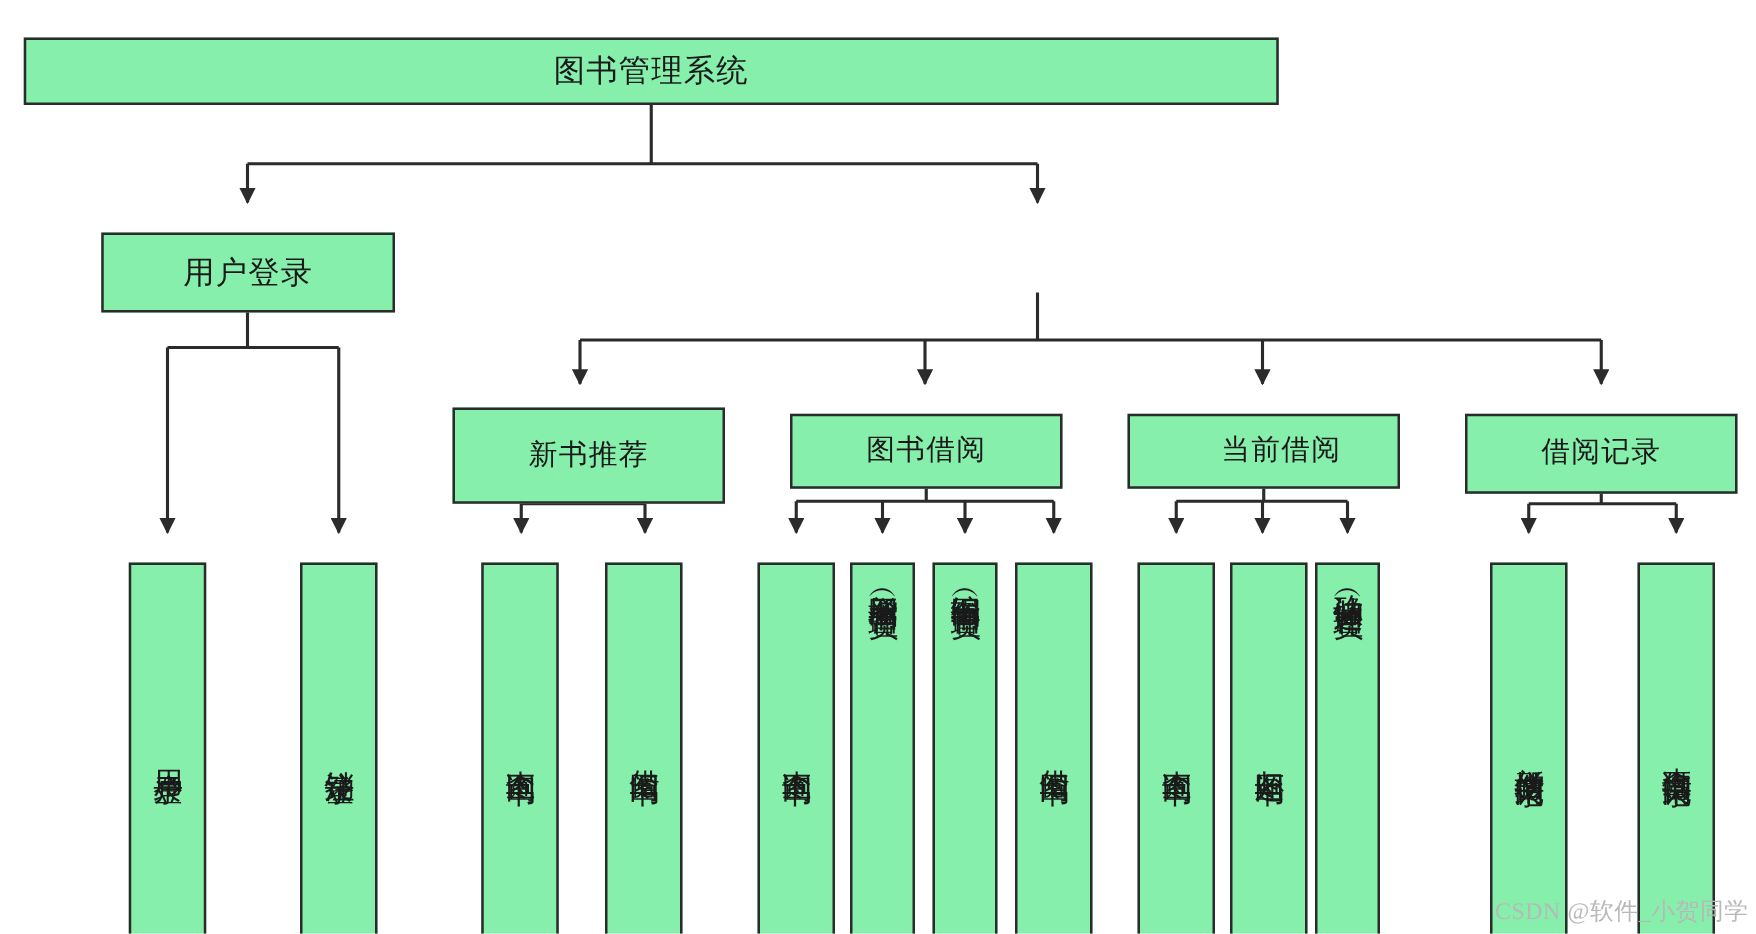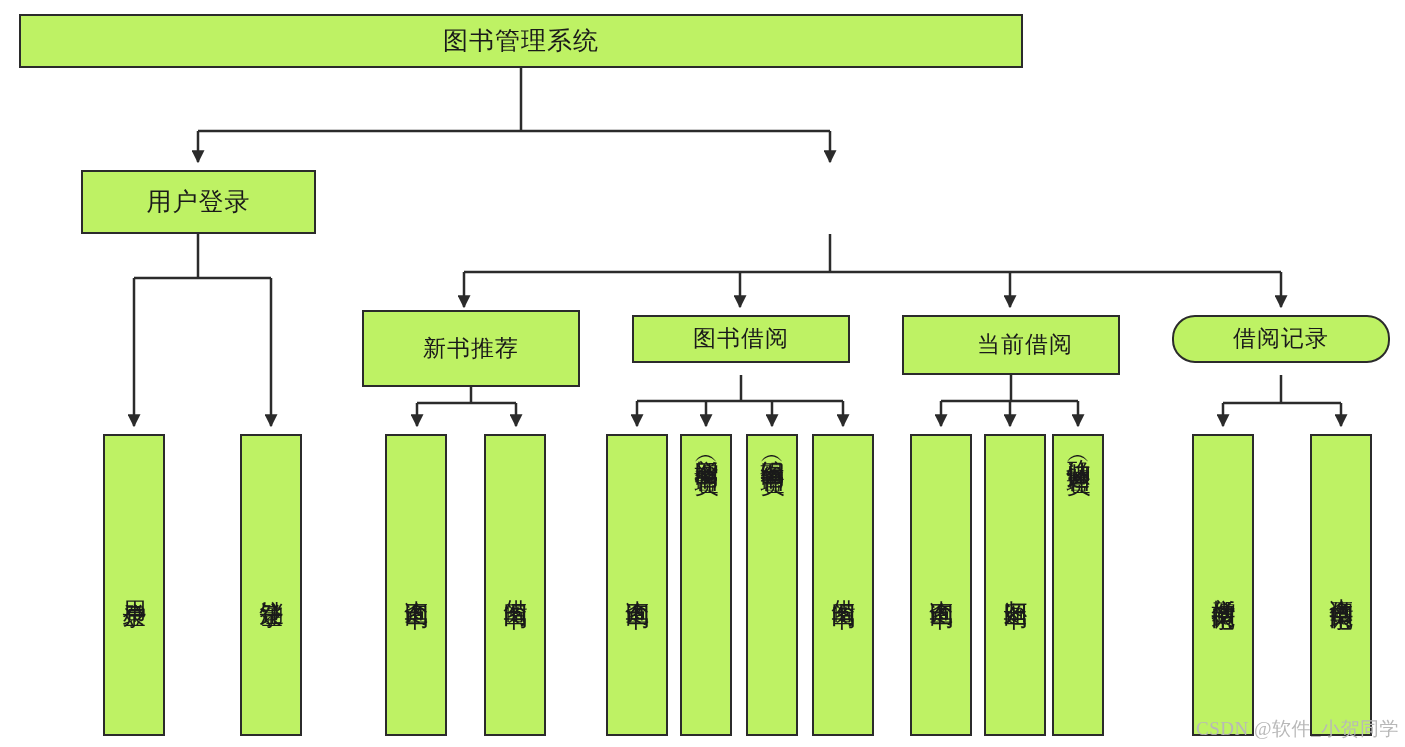--- a/index.html
+++ b/index.html
@@ -22,25 +22,26 @@
     left: 0;
     top: 0;
     width: 1405px;
     height: 747px;
     pointer-events: none;
   }
   .node {
     position: absolute;
     box-sizing: border-box;
     border: 2.5px solid #2b2b2b;
-    background: #bef264;
+    background: #86efac;
     display: flex;
     align-items: center;
     justify-content: center;
     color: #1a1a1a;
+    margin-top: 16px;
   }
   .node.h {
     font-size: 25px;
     line-height: 1.1;
     letter-spacing: 1px;
   }
   .node.h.small {
     font-size: 23px;
   }
   .node.v {
@@ -113,23 +114,23 @@
       <path d="M 1223 403 L 1223 426" marker-end="url(#arrow)"></path>
       <path d="M 1341 403 L 1341 426" marker-end="url(#arrow)"></path>
     </g>
   </svg>
 
   <div class="node h" style="left: 19px; top: 14px; width: 1004px; height: 54px;">图书管理系统</div>
 
   <div class="node h" style="left: 81px; top: 170px; width: 235px; height: 64px;">用户登录</div>
 
   <div class="node h small" style="left: 362px; top: 310px; width: 218px; height: 77px;">新书推荐</div>
-  <div class="node h small" style="left: 632px; top: 315px; width: 218px; height: 48px;">图书借阅</div>
+  <div class="node h small" style="left: 632px; top: 315px; width: 218px; height: 60px;">图书借阅</div>
   <div class="node h small" style="left: 902px; top: 315px; width: 218px; height: 60px; padding-left: 28px;">当前借阅</div>
-  <div class="node h small" style="left: 1172px; top: 315px; width: 218px; height: 48px; border-radius: 23px;">借阅记录</div>
+  <div class="node h small" style="left: 1172px; top: 315px; width: 218px; height: 64px;">借阅记录</div>
 
   <div class="node v" style="left: 103px; top: 434px; width: 62px; height: 302px;">用户登录</div>
   <div class="node v" style="left: 240px; top: 434px; width: 62px; height: 302px;">注销登录</div>
   <div class="node v" style="left: 385px; top: 434px; width: 62px; height: 302px;">查询图书</div>
   <div class="node v" style="left: 484px; top: 434px; width: 62px; height: 302px;">借阅图书</div>
   <div class="node v" style="left: 606px; top: 434px; width: 62px; height: 302px;">查询图书</div>
   <div class="node v" style="left: 680px; top: 434px; width: 52px; height: 302px; justify-content: flex-start;">新增图书（管理员）</div>
   <div class="node v" style="left: 746px; top: 434px; width: 52px; height: 302px; justify-content: flex-start;">编辑图书（管理员）</div>
   <div class="node v" style="left: 812px; top: 434px; width: 62px; height: 302px;">借阅图书</div>
   <div class="node v" style="left: 910px; top: 434px; width: 62px; height: 302px;">查询图书</div>

